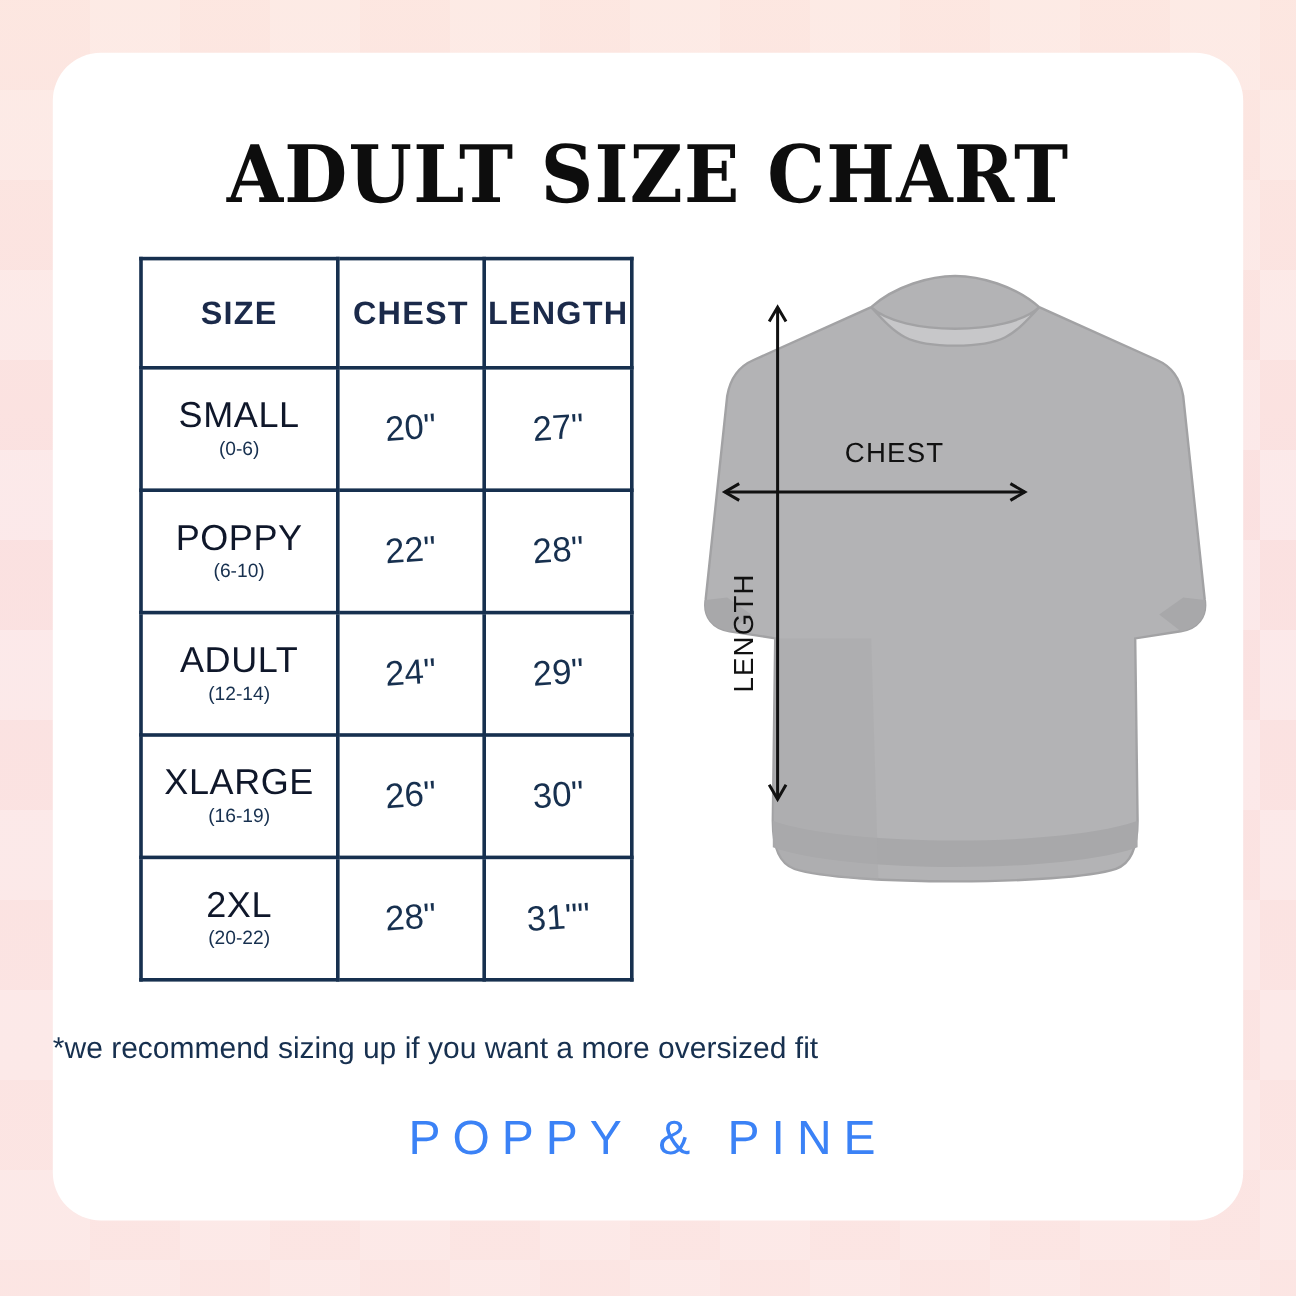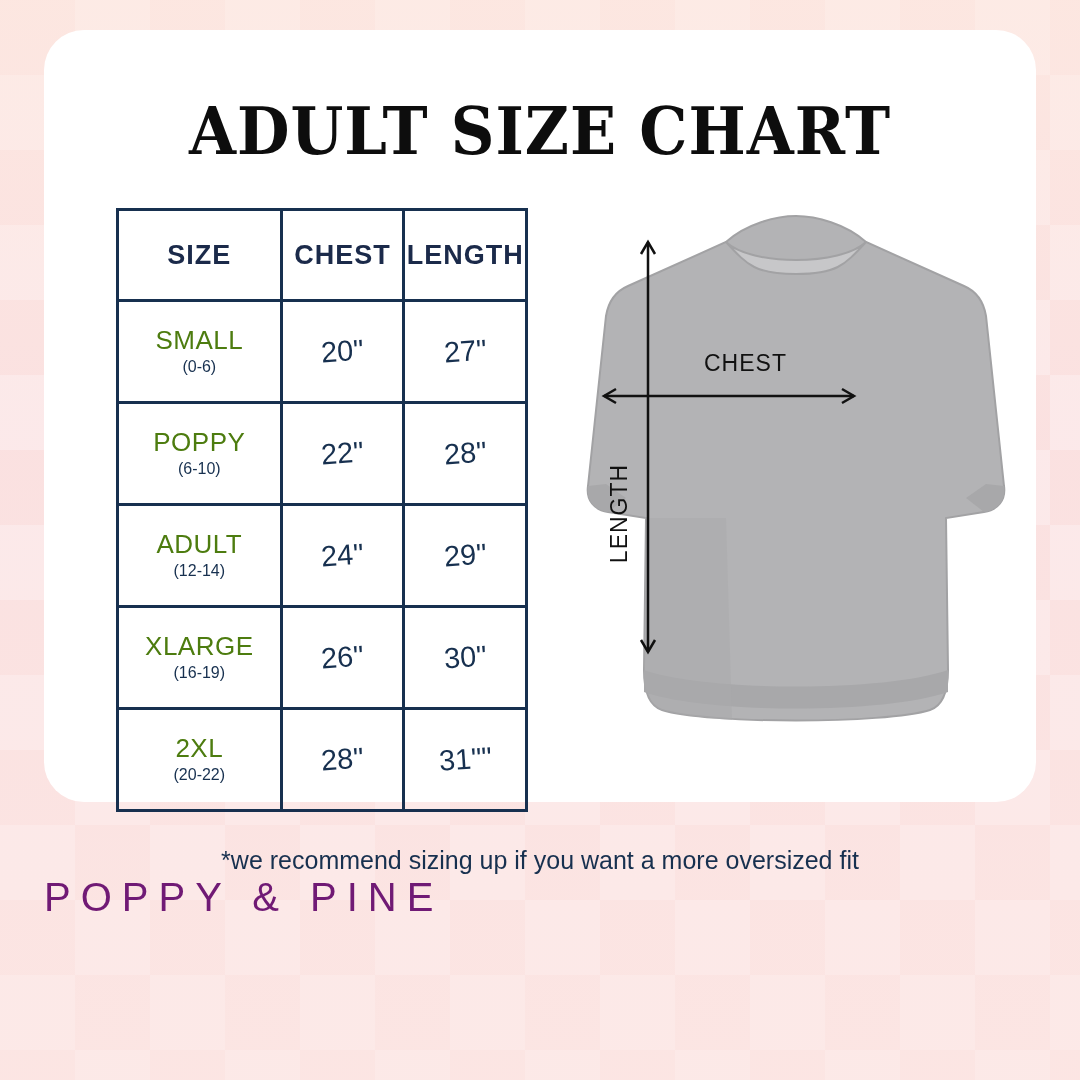--- a/index.html
+++ b/index.html
@@ -31,23 +31,23 @@
     position: absolute;
     inset: 0;
     background:
       linear-gradient(to bottom, rgba(253,232,225,0.75), rgba(250,222,225,0.45) 40%, rgba(252,230,228,0.75));
   }
 
   
   #card {
     position: absolute;
     left: 44px;
-    top: 30px;
+    top: 44px;
     width: 992px;
-    height: 772px;
+    height: 973px;
     background: #ffffff;
     border-radius: 40px;
     box-sizing: border-box;
     padding: 0;
     z-index: 2;
   }
 
   
   #title {
     text-align: center;
@@ -59,21 +59,21 @@
     letter-spacing: 1px;
     color: #0d0d0d;
     font-stretch: condensed;
     transform: scaleX(1.02);
   }
 
   
   #content {
     display: flex;
     flex-direction: row;
-    align-items: center;
+    align-items: flex-start;
     padding: 0 30px;
     margin-top: 30px;
     gap: 32px;
   }
 
   
   #size-table {
     border-collapse: collapse;
     margin-left: 42px;
     width: 478px;
@@ -94,25 +94,25 @@
   }
   #size-table tbody tr {
     height: 102px;
   }
   .col-size { width: 40%; }
   .col-chest { width: 30%; }
   .col-length { width: 30%; }
 
   .size-name {
     display: block;
-    font-size: 26px;
+    font-size: 30px;
     font-weight: 400;
     letter-spacing: 0.5px;
     line-height: 1.05;
-    color: #4d7c0f;
+    color: #0f172a;
   }
   .size-range {
     display: block;
     font-size: 16px;
     font-weight: 400;
     margin-top: 4px;
     color: #17304f;
   }
   .meas {
     font-size: 29px;
@@ -147,31 +147,32 @@
   }
   #length-label {
     left: -16px;
     top: 300px;
     transform: rotate(-90deg);
     transform-origin: center;
   }
 
   
   #footnote {
-    text-align: center;
+    text-align: left;
     font-size: 25px;
     color: #17304f;
     margin-top: 26px;
     font-family: "Liberation Sans", sans-serif;
   }
   #brand {
-    text-align: left;
+    text-align: center;
     font-size: 40px;
     letter-spacing: 10px;
-    color: #701a75;
+    color: #3b82f6;
+    margin-top: 38px;
     font-family: "Liberation Sans", sans-serif;
   }
 </style>
 </head>
 <body>
 
 <div id="bg-checker"></div>
 
 <div id="card">
 

